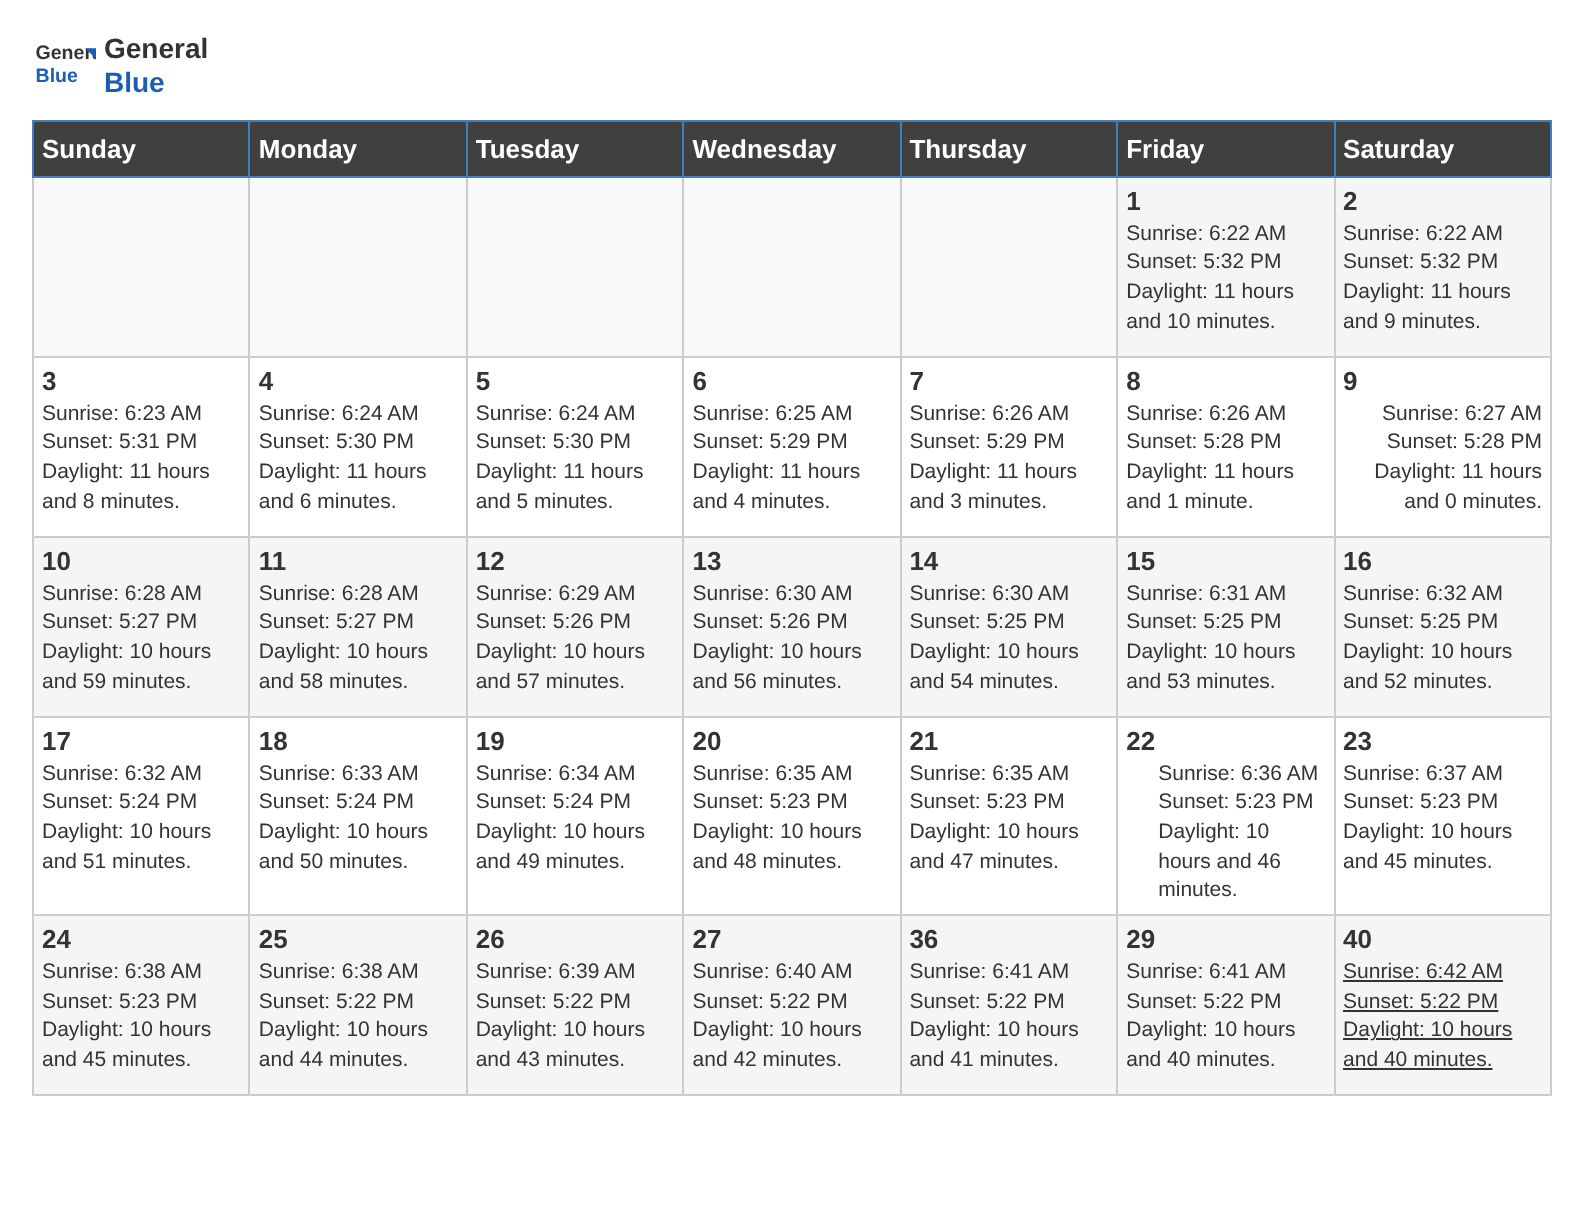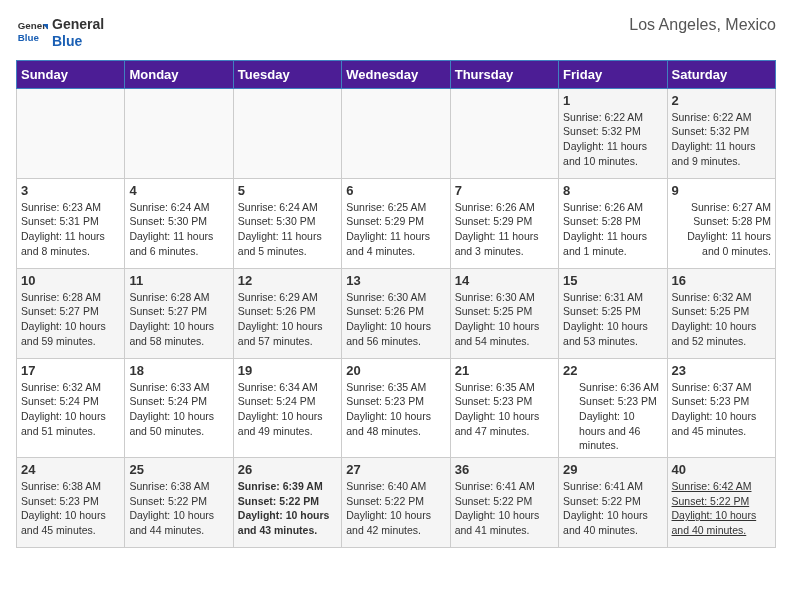--- a/index.html
+++ b/index.html
@@ -45,21 +45,21 @@
     .subtitle {
       font-size: 16px;
       color: #555;
     }
     table {
       width: 100%;
       border-collapse: collapse;
       table-layout: fixed;
     }
     thead tr th {
-      background-color: #4c1d95;
+      background-color: #404040;
       color: #fff;
       padding: 6px 4px;
       font-size: 13px;
       font-weight: bold;
       border: 1px solid #4080c0;
       text-align: left;
     }
     tbody tr td {
       border: 1px solid #ccc;
       vertical-align: top;
@@ -98,21 +98,20 @@
       <text x="2" y="14" font-size="11" font-weight="bold" fill="#333" font-family="Arial">General</text>
       <text x="2" y="27" font-size="11" font-weight="bold" fill="#1a5fb4" font-family="Arial">Blue</text>
       <polygon points="30,8 36,14 36,8" fill="#1a5fb4"></polygon>
     </svg>
     <div class="logo-text">
       <span class="general">General</span>
       <span class="blue">Blue</span>
     </div>
   </div>
   <div class="title-block">
-    <div class="subtitle">Los Angeles, Mexico</div>
   </div>
 </div>
 
 <table>
   <thead>
     <tr>
     <th>Sunday</th>
         <th>Monday</th>
         <th>Tuesday</th>
         <th>Wednesday</th>
@@ -281,21 +280,21 @@
 Daylight: 10 hours and 45 minutes.</div>
         </td>
         <td>
           <span class="day-num">25</span>
           <div class="day-info" style="white-space: pre-line;">Sunrise: 6:38 AM
 Sunset: 5:22 PM
 Daylight: 10 hours and 44 minutes.</div>
         </td>
         <td>
           <span class="day-num">26</span>
-          <div class="day-info" style="white-space: pre-line; font-weight: bold;">Sunrise: 6:39 AM
+          <div class="day-info" style="white-space: pre-line;">Sunrise: 6:39 AM
 Sunset: 5:22 PM
 Daylight: 10 hours and 43 minutes.</div>
         </td>
         <td>
           <span class="day-num">27</span>
           <div class="day-info" style="white-space: pre-line;">Sunrise: 6:40 AM
 Sunset: 5:22 PM
 Daylight: 10 hours and 42 minutes.</div>
         </td>
         <td>

